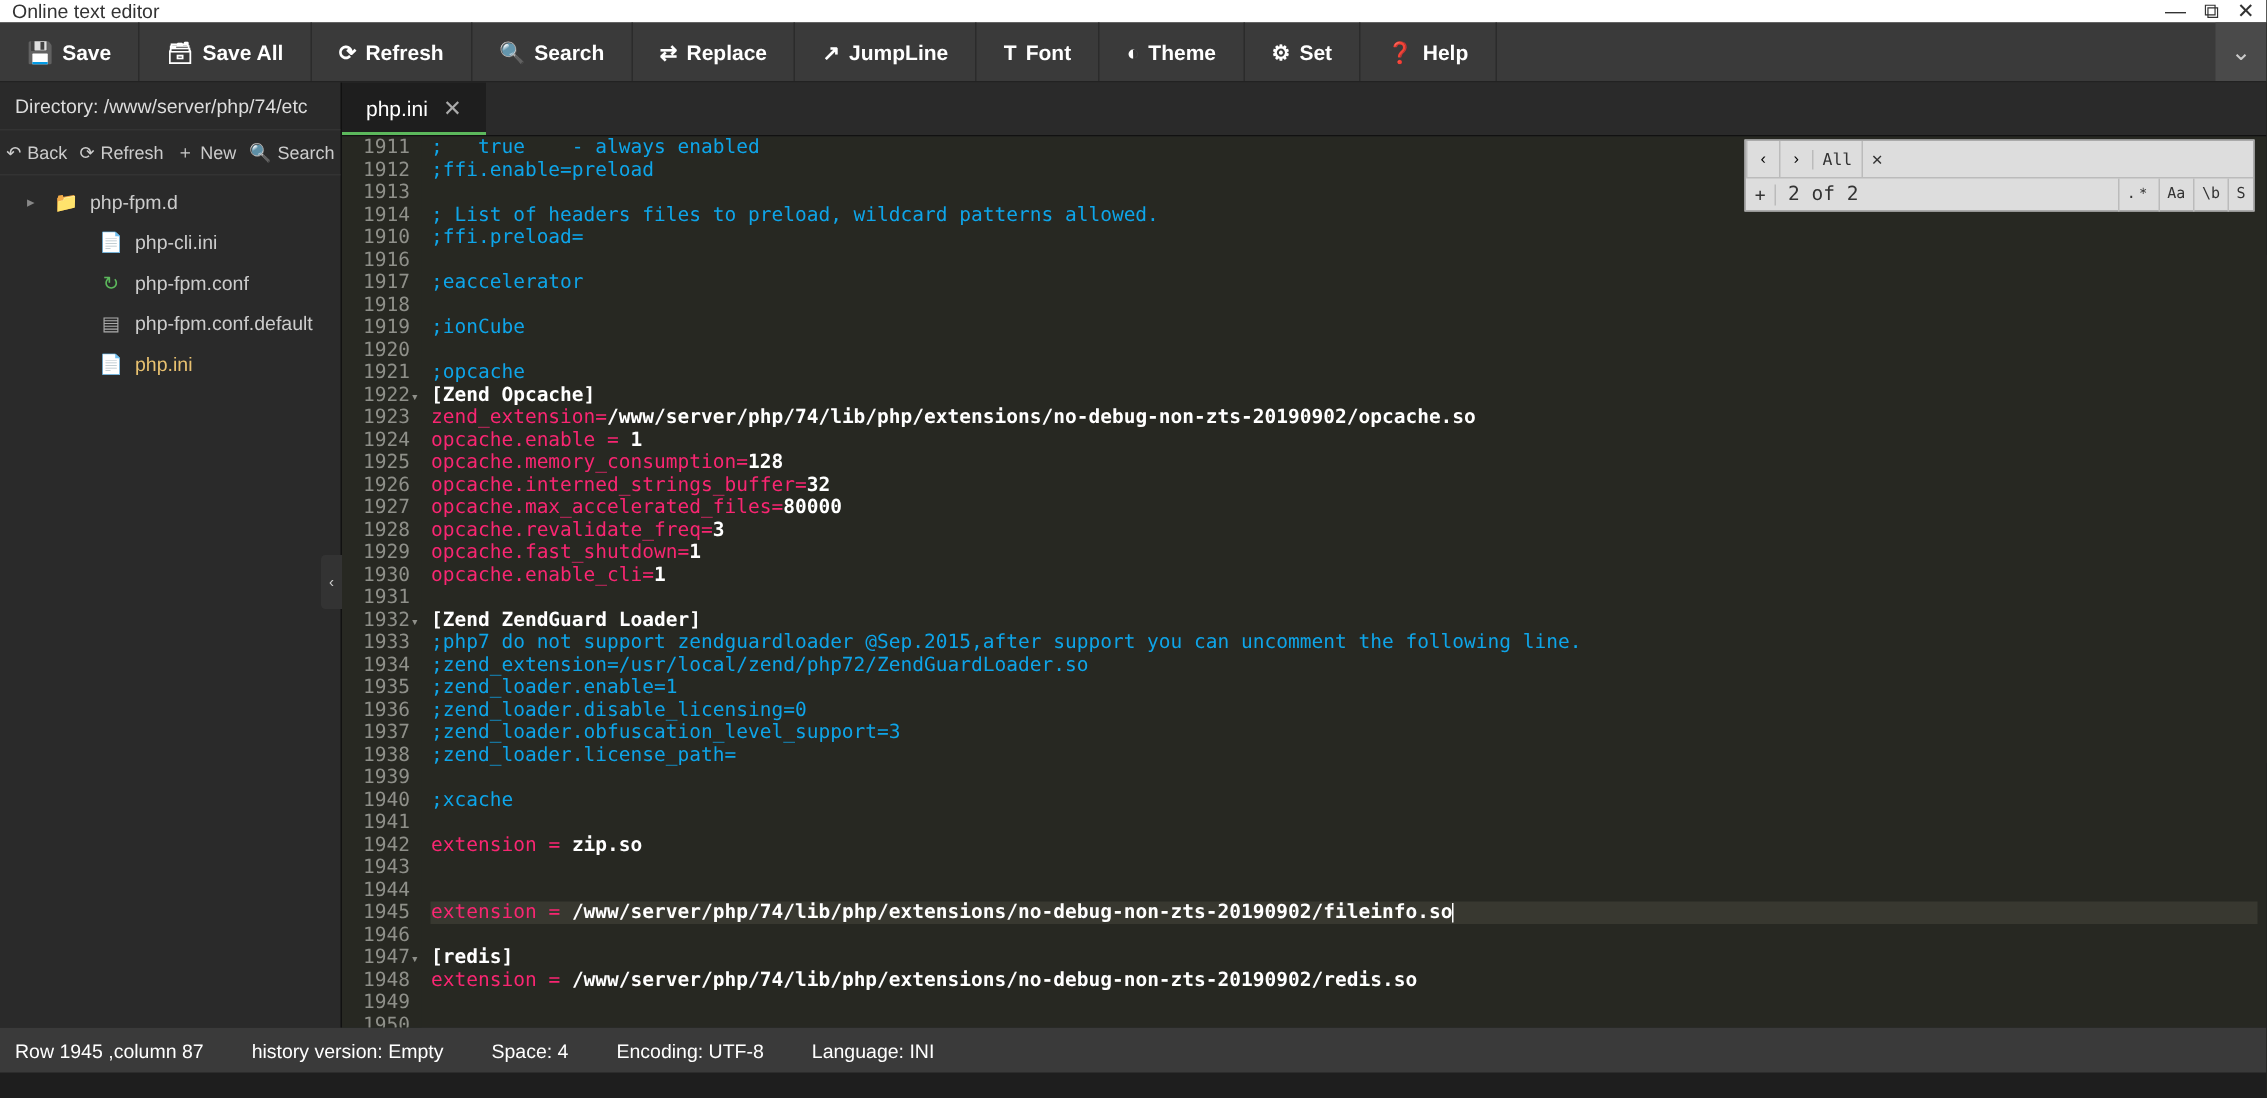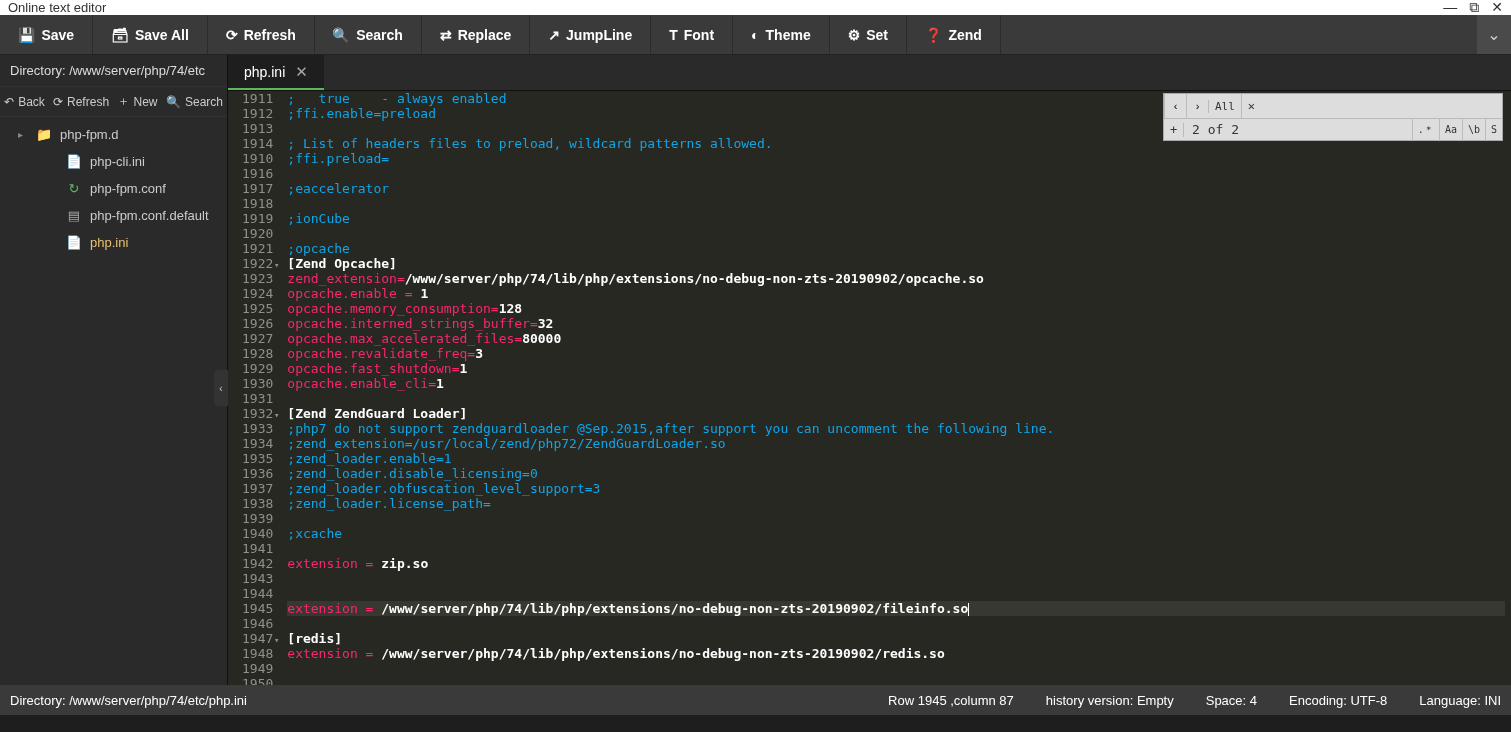--- a/index.html
+++ b/index.html
@@ -102,21 +102,21 @@
   <div class="tbtn">
       <span>◐</span>
       <span>Theme</span>
     </div>
   <div class="tbtn">
       <span>⚙</span>
       <span>Set</span>
     </div>
   <div class="tbtn">
       <span>❓</span>
-      <span>Zend</span>
+      <span>Help</span>
     </div>
   <div class="tbar-drop">
       <span>⌄</span>
     </div>
 </div>
 
 <div class="main">
   <div class="sidebar">
     <div class="dirpath">Directory: /www/server/php/74/etc</div>
     <div class="sbtns">
@@ -237,21 +237,20 @@
               <div class="search-opt">\b</div>
               <div class="search-opt">S</div>
             </div>
         </div>
       </div>
     </div>
   </div>
 </div>
 
 <div class="statusbar">
-  <div class="sb-l">Directory: /www/server/php/74/etc/php.ini</div>
   <div class="sb-r">
     <span>Row 1945 ,column 87</span>
     <span>history version: Empty</span>
     <span>Space: 4</span>
     <span>Encoding: UTF-8</span>
     <span>Language: INI</span>
   </div>
 </div>
 
 </body></html>

